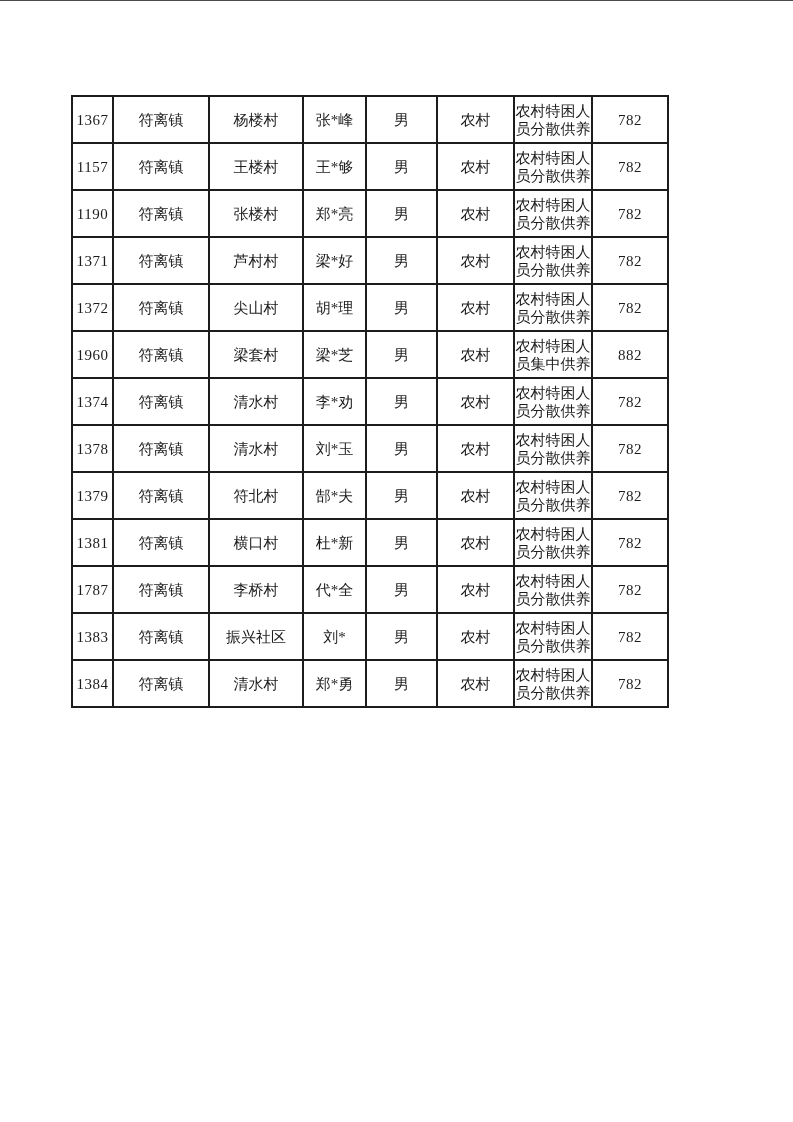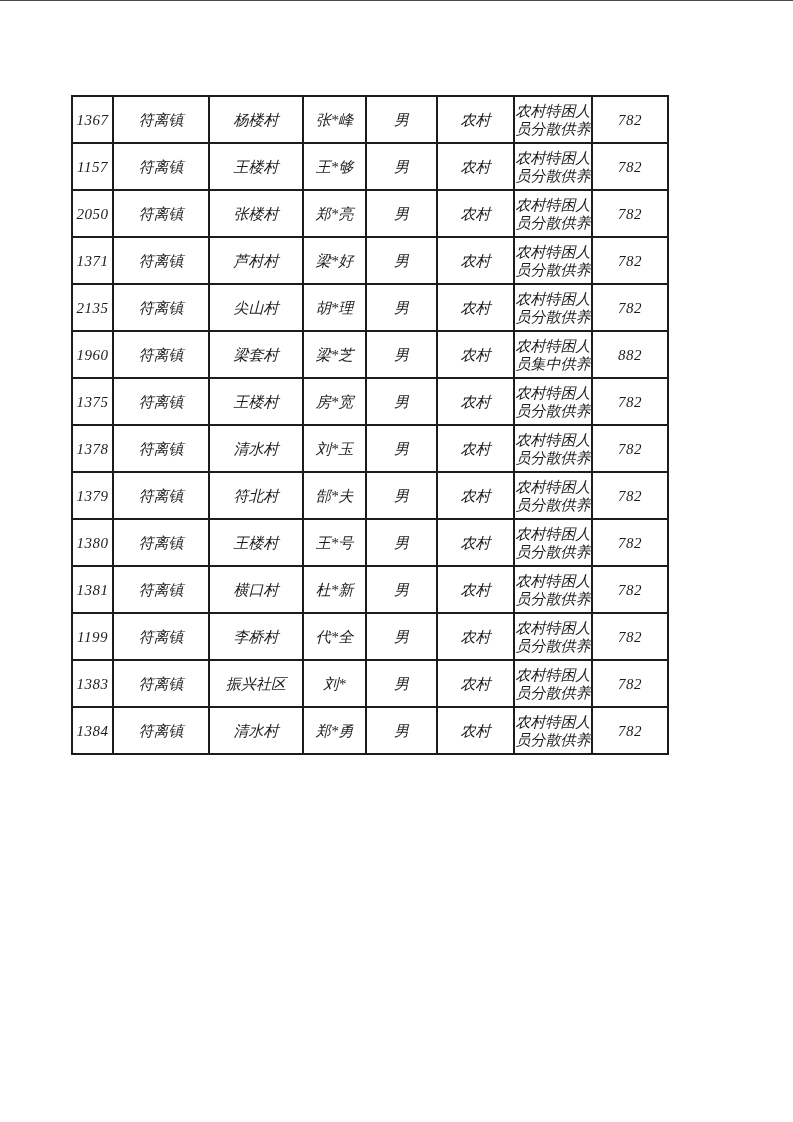--- a/index.html
+++ b/index.html
@@ -25,21 +25,20 @@
   }
   .table-wrap {
     position: absolute;
     left: 71px;
     top: 95px;
   }
   table.record-table {
     border-collapse: collapse;
     table-layout: fixed;
     width: 596px;
-    font-style: italic;
   }
   table.record-table td {
     border: 2px solid #1c1c1c;
     height: 45px; 
     padding: 0;
     text-align: center;
     vertical-align: middle;
     font-size: 15px;
     line-height: 1.2;
     overflow: hidden;
@@ -89,64 +88,64 @@
           <td class="c-seq"><span class="cell-text">1157</span></td>
           <td class="c-town"><span class="cell-text">符离镇</span></td>
           <td class="c-village"><span class="cell-text">王楼村</span></td>
           <td class="c-name"><span class="cell-text">王*够</span></td>
           <td class="c-gender"><span class="cell-text">男</span></td>
           <td class="c-category"><span class="cell-text">农村</span></td>
           <td class="c-support_type"><span class="cell-text">农村特困人员分散供养</span></td>
           <td class="c-amount"><span class="cell-text">782</span></td>
         </tr>
         <tr>
-          <td class="c-seq"><span class="cell-text">2050</span></td>
+          <td class="c-seq"><span class="cell-text">1190</span></td>
           <td class="c-town"><span class="cell-text">符离镇</span></td>
           <td class="c-village"><span class="cell-text">张楼村</span></td>
           <td class="c-name"><span class="cell-text">郑*亮</span></td>
           <td class="c-gender"><span class="cell-text">男</span></td>
           <td class="c-category"><span class="cell-text">农村</span></td>
           <td class="c-support_type"><span class="cell-text">农村特困人员分散供养</span></td>
           <td class="c-amount"><span class="cell-text">782</span></td>
         </tr>
         <tr>
           <td class="c-seq"><span class="cell-text">1371</span></td>
           <td class="c-town"><span class="cell-text">符离镇</span></td>
           <td class="c-village"><span class="cell-text">芦村村</span></td>
           <td class="c-name"><span class="cell-text">梁*好</span></td>
           <td class="c-gender"><span class="cell-text">男</span></td>
           <td class="c-category"><span class="cell-text">农村</span></td>
           <td class="c-support_type"><span class="cell-text">农村特困人员分散供养</span></td>
           <td class="c-amount"><span class="cell-text">782</span></td>
         </tr>
         <tr>
-          <td class="c-seq"><span class="cell-text">2135</span></td>
+          <td class="c-seq"><span class="cell-text">1372</span></td>
           <td class="c-town"><span class="cell-text">符离镇</span></td>
           <td class="c-village"><span class="cell-text">尖山村</span></td>
           <td class="c-name"><span class="cell-text">胡*理</span></td>
           <td class="c-gender"><span class="cell-text">男</span></td>
           <td class="c-category"><span class="cell-text">农村</span></td>
           <td class="c-support_type"><span class="cell-text">农村特困人员分散供养</span></td>
           <td class="c-amount"><span class="cell-text">782</span></td>
         </tr>
         <tr>
           <td class="c-seq"><span class="cell-text">1960</span></td>
           <td class="c-town"><span class="cell-text">符离镇</span></td>
           <td class="c-village"><span class="cell-text">梁套村</span></td>
           <td class="c-name"><span class="cell-text">梁*芝</span></td>
           <td class="c-gender"><span class="cell-text">男</span></td>
           <td class="c-category"><span class="cell-text">农村</span></td>
           <td class="c-support_type"><span class="cell-text">农村特困人员集中供养</span></td>
           <td class="c-amount"><span class="cell-text">882</span></td>
         </tr>
         <tr>
-          <td class="c-seq"><span class="cell-text">1375</span></td>
-          <td class="c-town"><span class="cell-text">符离镇</span></td>
-          <td class="c-village"><span class="cell-text">王楼村</span></td>
-          <td class="c-name"><span class="cell-text">房*宽</span></td>
+          <td class="c-seq"><span class="cell-text">1374</span></td>
+          <td class="c-town"><span class="cell-text">符离镇</span></td>
+          <td class="c-village"><span class="cell-text">清水村</span></td>
+          <td class="c-name"><span class="cell-text">李*劝</span></td>
           <td class="c-gender"><span class="cell-text">男</span></td>
           <td class="c-category"><span class="cell-text">农村</span></td>
           <td class="c-support_type"><span class="cell-text">农村特困人员分散供养</span></td>
           <td class="c-amount"><span class="cell-text">782</span></td>
         </tr>
         <tr>
           <td class="c-seq"><span class="cell-text">1378</span></td>
           <td class="c-town"><span class="cell-text">符离镇</span></td>
           <td class="c-village"><span class="cell-text">清水村</span></td>
           <td class="c-name"><span class="cell-text">刘*玉</span></td>
@@ -159,41 +158,31 @@
           <td class="c-seq"><span class="cell-text">1379</span></td>
           <td class="c-town"><span class="cell-text">符离镇</span></td>
           <td class="c-village"><span class="cell-text">符北村</span></td>
           <td class="c-name"><span class="cell-text">郜*夫</span></td>
           <td class="c-gender"><span class="cell-text">男</span></td>
           <td class="c-category"><span class="cell-text">农村</span></td>
           <td class="c-support_type"><span class="cell-text">农村特困人员分散供养</span></td>
           <td class="c-amount"><span class="cell-text">782</span></td>
         </tr>
         <tr>
-          <td class="c-seq"><span class="cell-text">1380</span></td>
-          <td class="c-town"><span class="cell-text">符离镇</span></td>
-          <td class="c-village"><span class="cell-text">王楼村</span></td>
-          <td class="c-name"><span class="cell-text">王*号</span></td>
-          <td class="c-gender"><span class="cell-text">男</span></td>
-          <td class="c-category"><span class="cell-text">农村</span></td>
-          <td class="c-support_type"><span class="cell-text">农村特困人员分散供养</span></td>
-          <td class="c-amount"><span class="cell-text">782</span></td>
-        </tr>
-        <tr>
           <td class="c-seq"><span class="cell-text">1381</span></td>
           <td class="c-town"><span class="cell-text">符离镇</span></td>
           <td class="c-village"><span class="cell-text">横口村</span></td>
           <td class="c-name"><span class="cell-text">杜*新</span></td>
           <td class="c-gender"><span class="cell-text">男</span></td>
           <td class="c-category"><span class="cell-text">农村</span></td>
           <td class="c-support_type"><span class="cell-text">农村特困人员分散供养</span></td>
           <td class="c-amount"><span class="cell-text">782</span></td>
         </tr>
         <tr>
-          <td class="c-seq"><span class="cell-text">1199</span></td>
+          <td class="c-seq"><span class="cell-text">1787</span></td>
           <td class="c-town"><span class="cell-text">符离镇</span></td>
           <td class="c-village"><span class="cell-text">李桥村</span></td>
           <td class="c-name"><span class="cell-text">代*全</span></td>
           <td class="c-gender"><span class="cell-text">男</span></td>
           <td class="c-category"><span class="cell-text">农村</span></td>
           <td class="c-support_type"><span class="cell-text">农村特困人员分散供养</span></td>
           <td class="c-amount"><span class="cell-text">782</span></td>
         </tr>
         <tr>
           <td class="c-seq"><span class="cell-text">1383</span></td>

